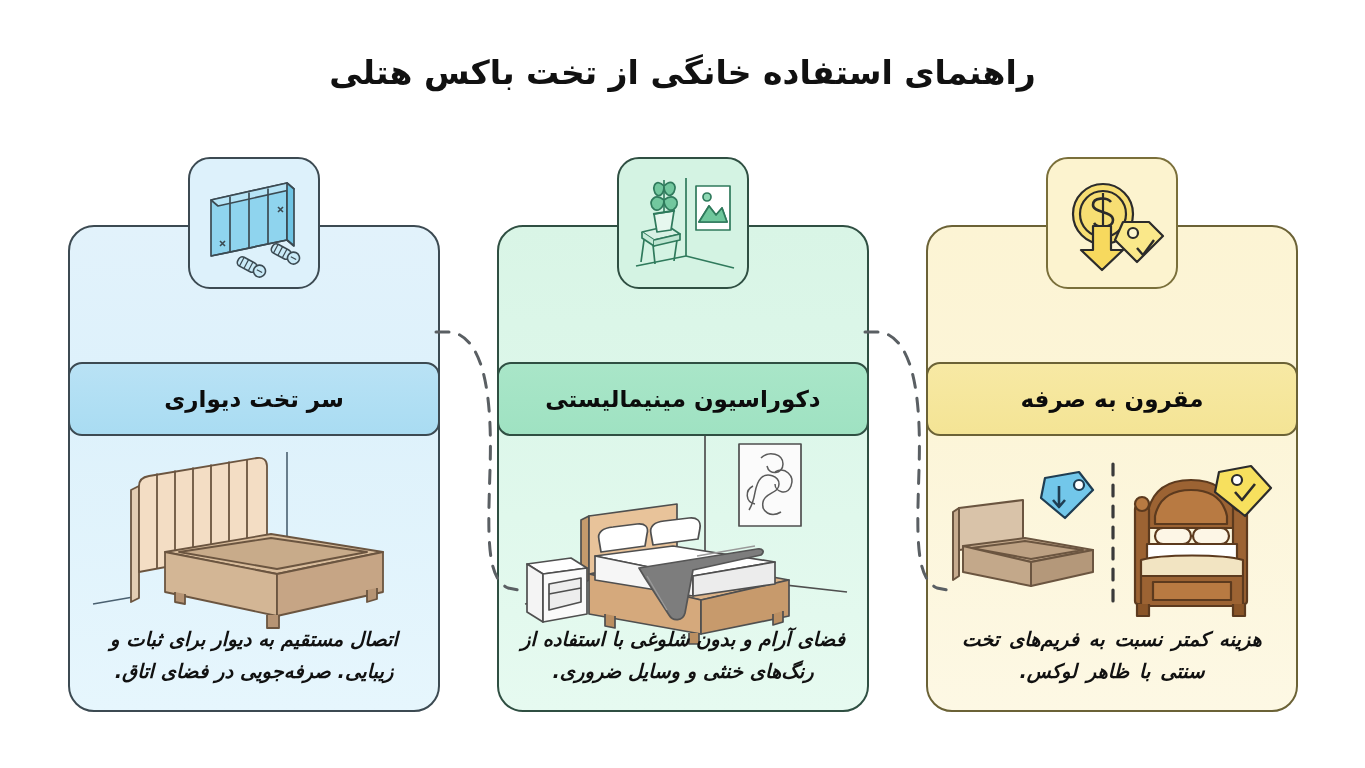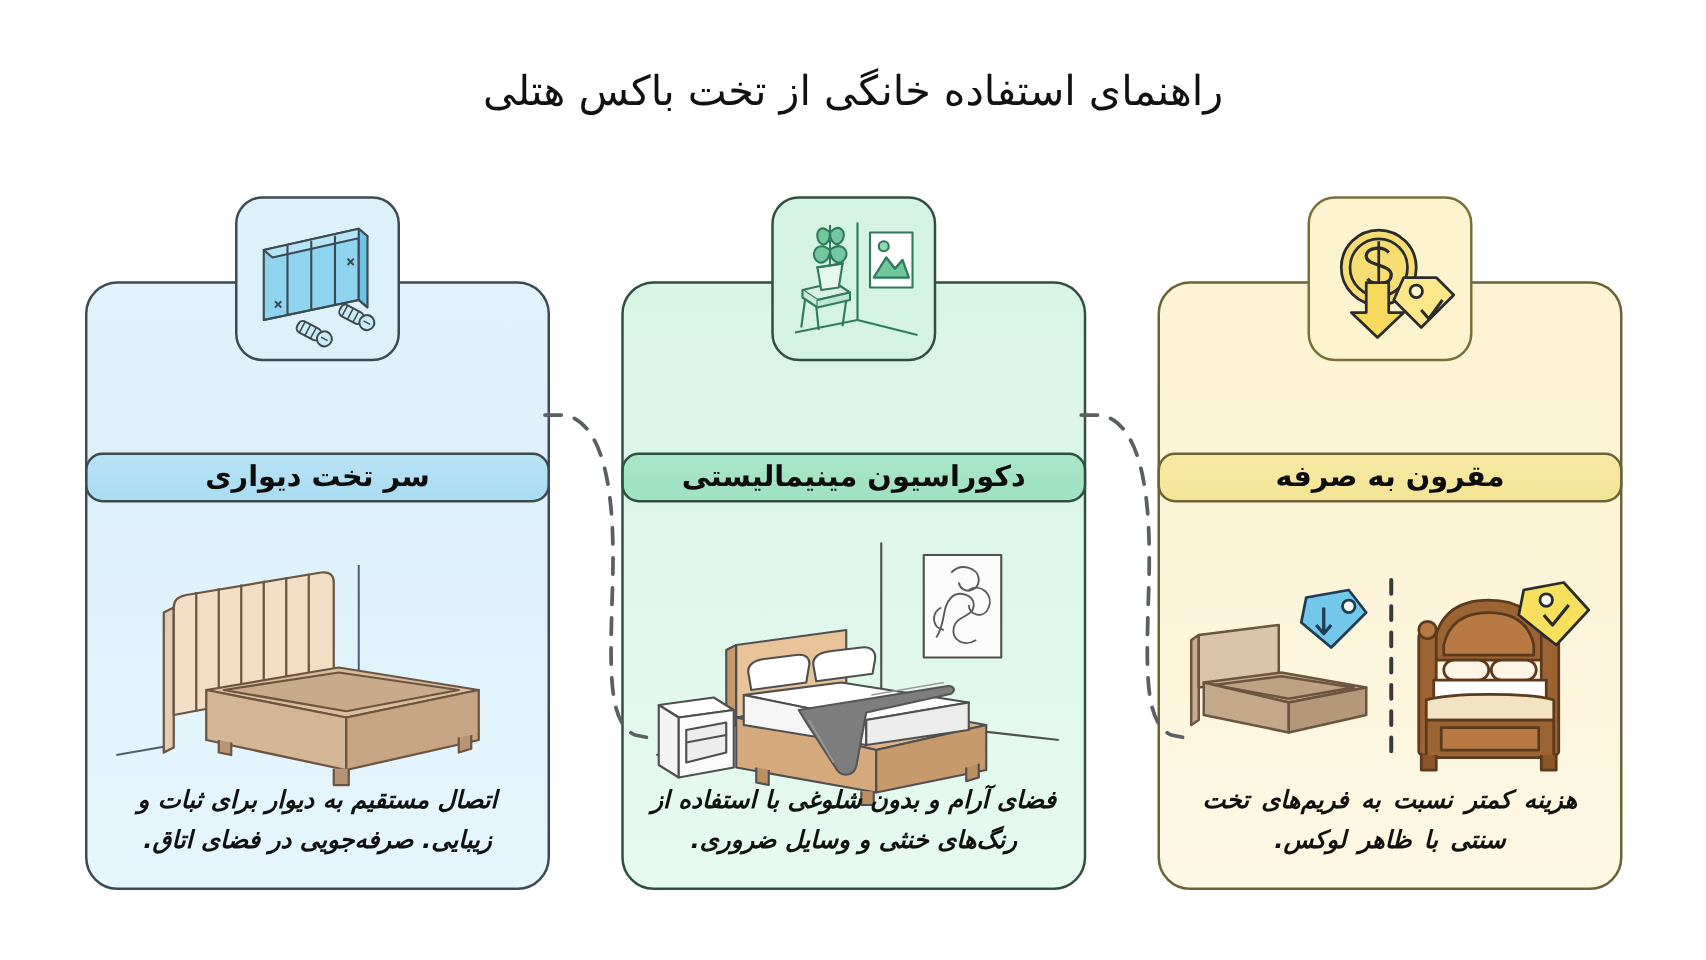--- a/index.html
+++ b/index.html
@@ -18,21 +18,21 @@
   }
 
   
   .page-title {
     position: absolute;
     top: 48px;
     left: 0;
     width: 100%;
     text-align: center;
     font-size: 33px;
-    font-weight: normal;
+    font-weight: bold;
     color: #111111;
     letter-spacing: 0;
     line-height: 1.5;
     direction: rtl;
   }
 
   
   .cards {
     position: absolute;
     top: 155px;
@@ -54,21 +54,21 @@
   .card-1 { left: 68px;  background: linear-gradient(180deg,#e2f2fb 0%, #ddf1fb 35%, #e6f6fd 100%); border-color:#3c4a52; }
   .card-2 { left: 497px; background: linear-gradient(180deg,#d9f5e6 0%, #ddf7ea 40%, #e6faf0 100%); border-color:#2f4f42; }
   .card-3 { left: 926px; background: linear-gradient(180deg,#fcf4d4 0%, #fcf5d8 40%, #fdf8e4 100%); border-color:#6b6236; }
 
   
   .card-header {
     position: absolute;
     top: 135px;
     left: -2px;
     width: 372px;
-    height: 40px;
+    height: 74px;
     border: 2px solid #37474f;
     border-radius: 14px;
     display: flex;
     align-items: center;
     justify-content: center;
     font-size: 23px;
     font-weight: bold;
     color: #0c0c0c;
     z-index: 4;
   }

